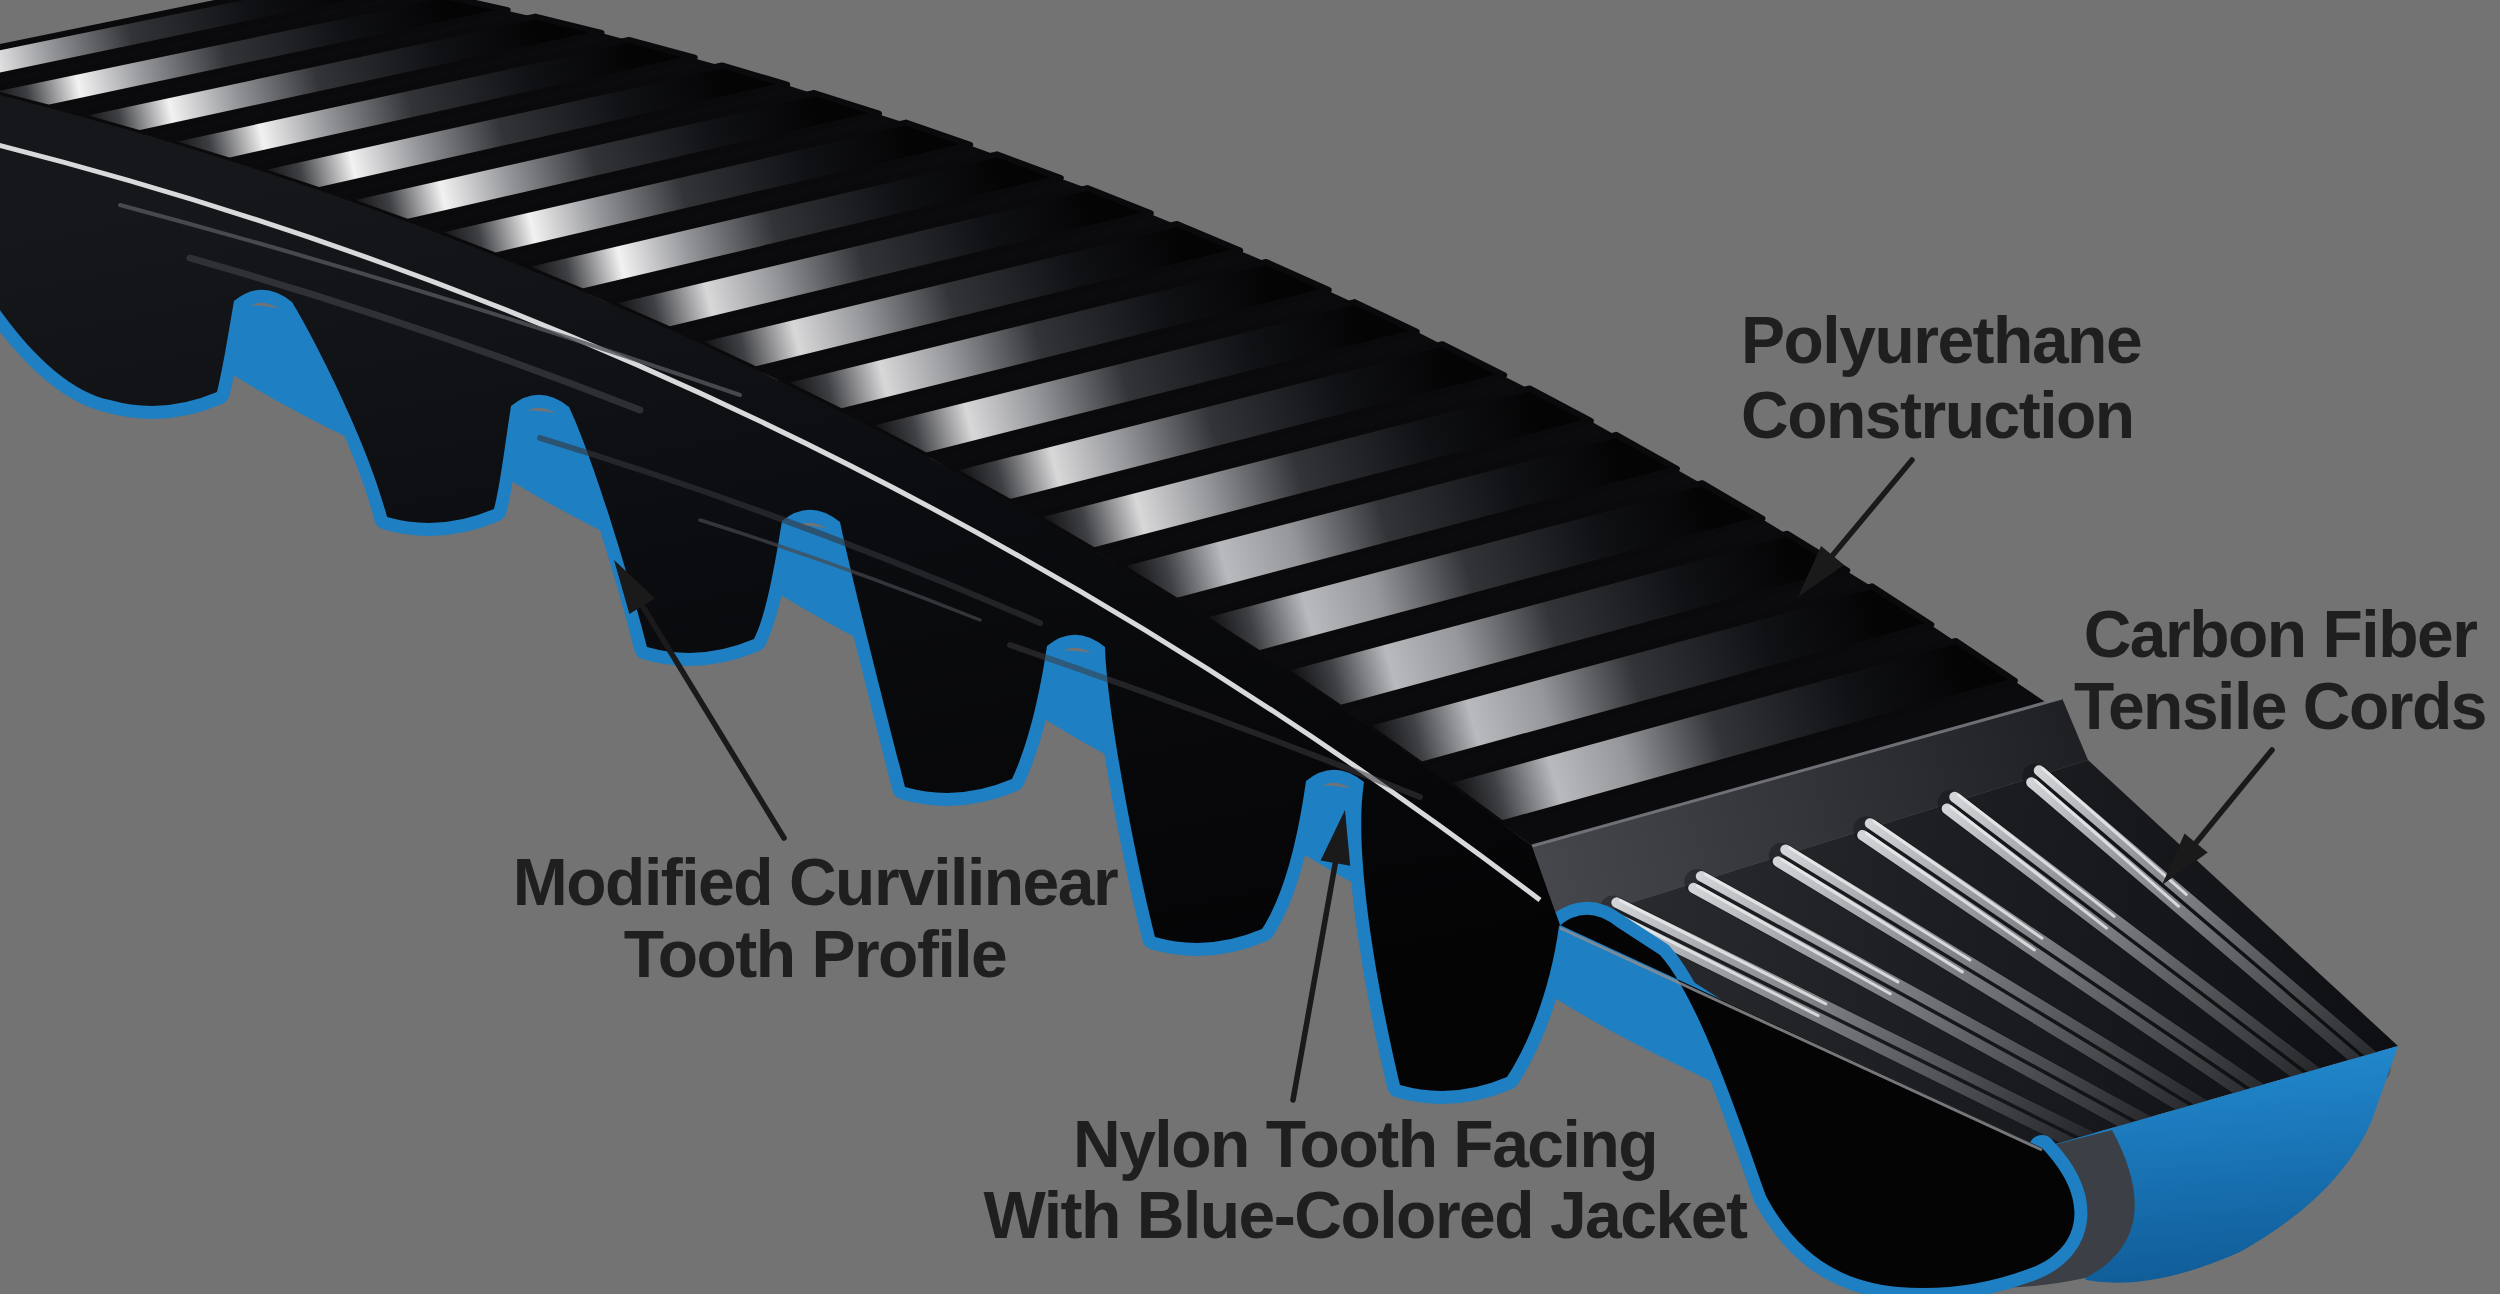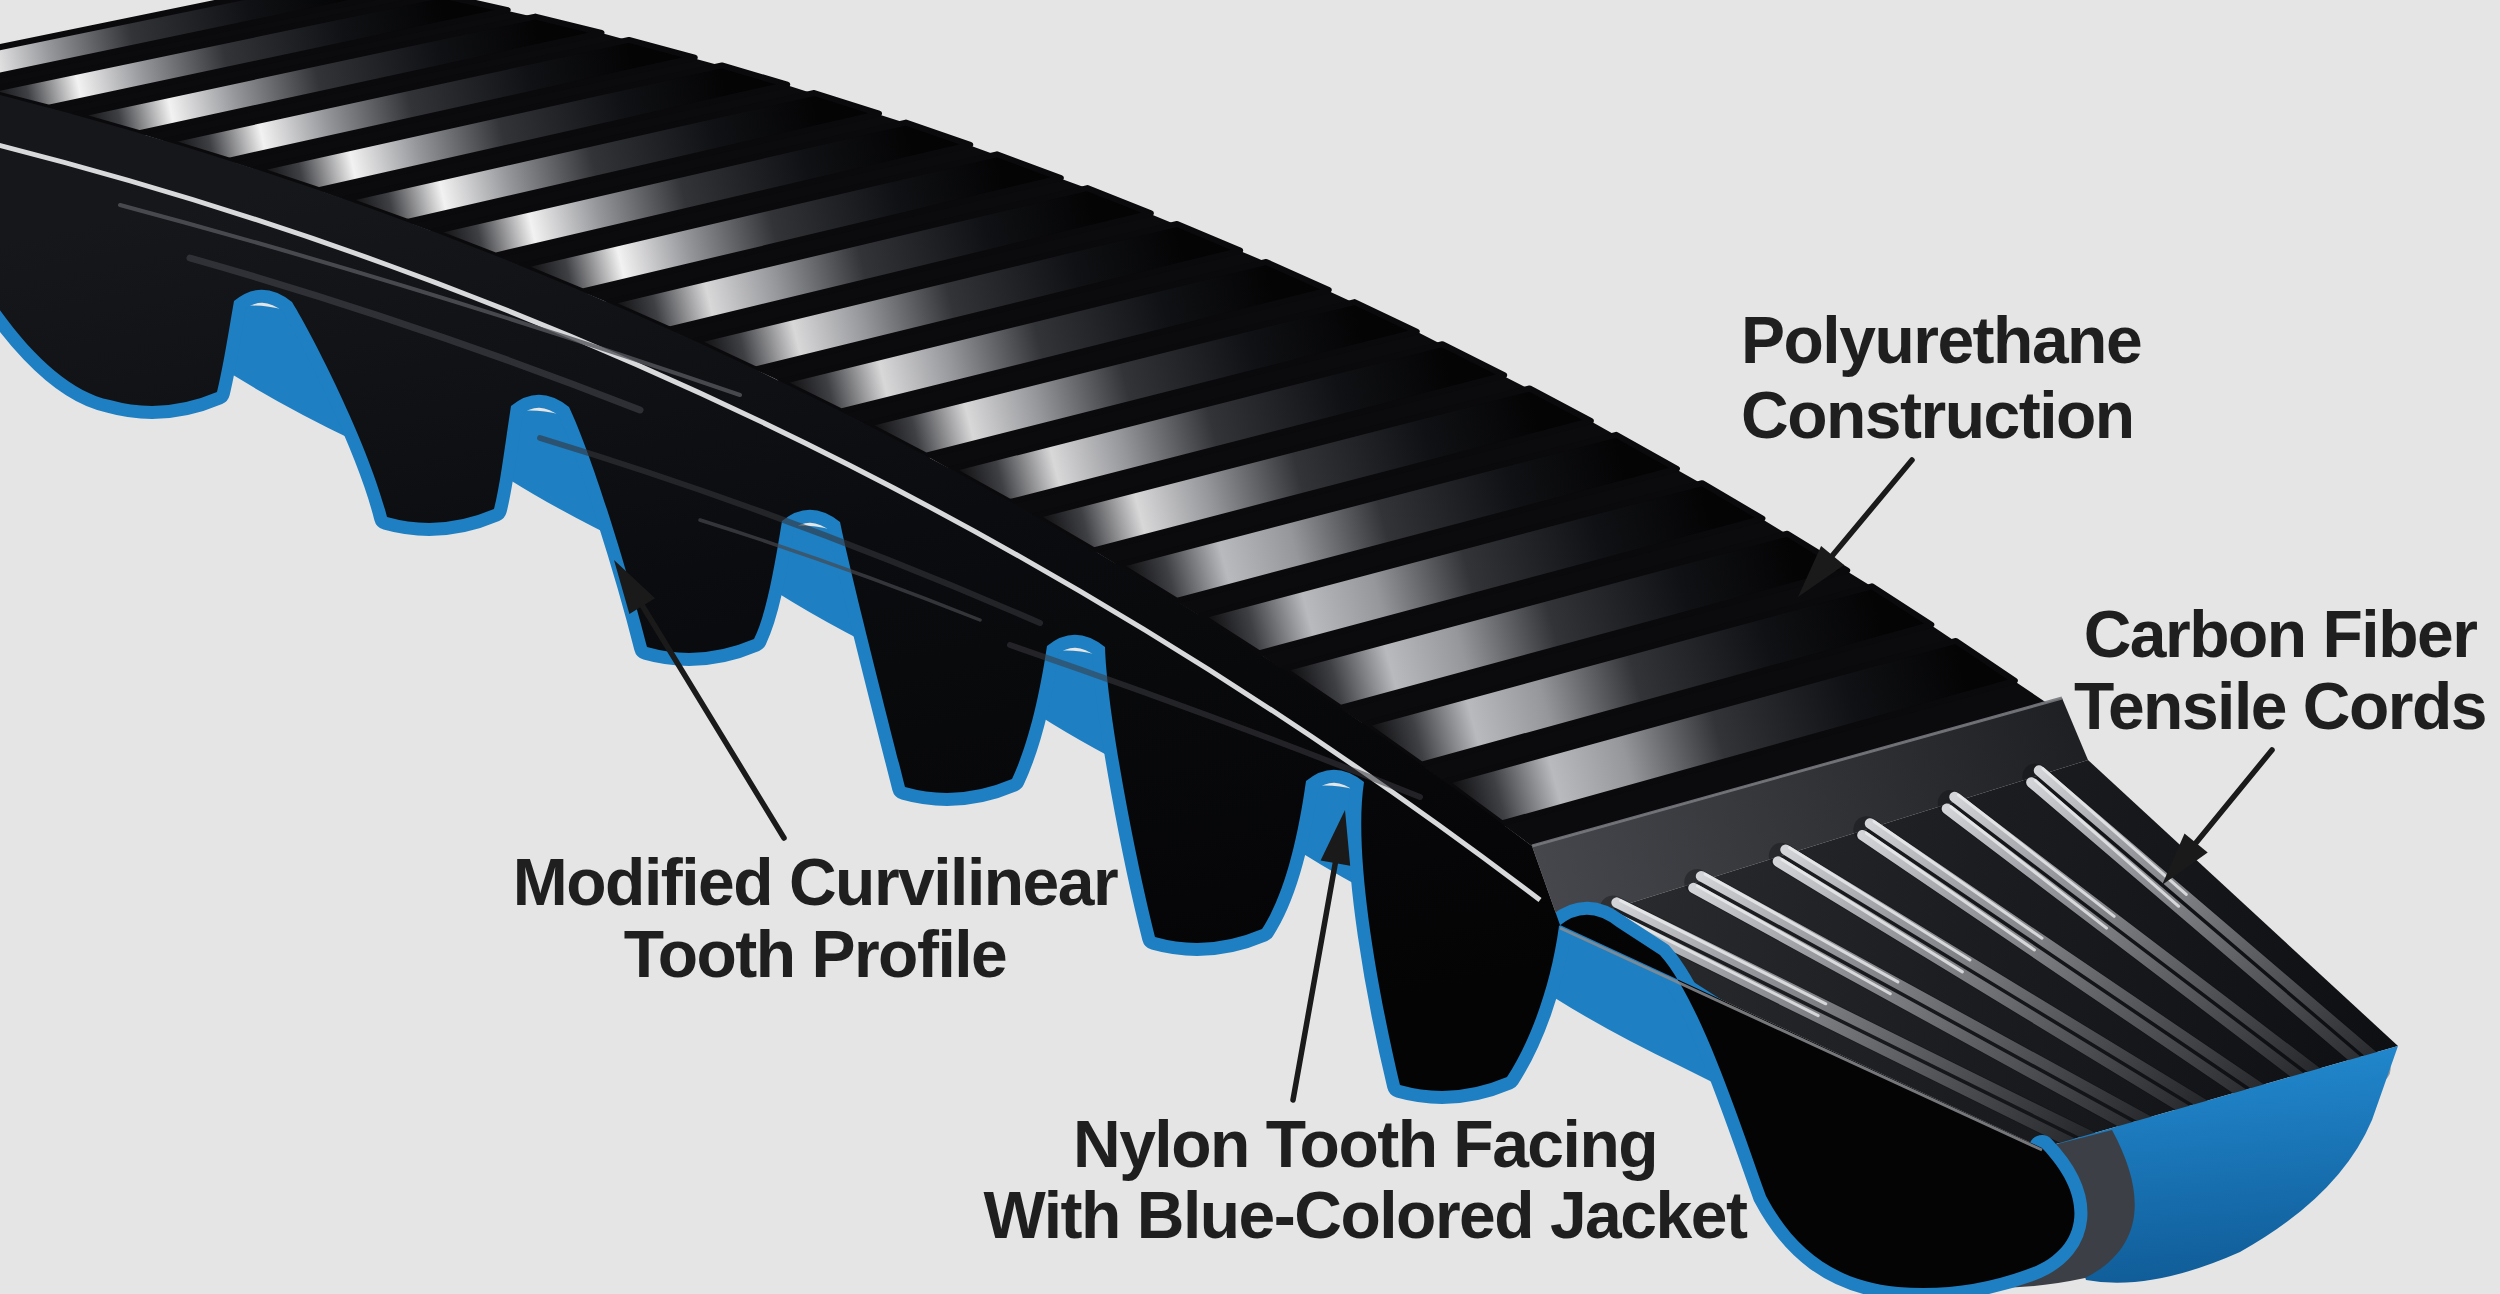--- a/index.html
+++ b/index.html
@@ -1,16 +1,16 @@
 <!DOCTYPE html>
 <html><head>
 <meta charset="utf-8">
 <style>
   html,body{margin:0;padding:0;background:#ffffff;}
-  .stage{width:2500px;height:1294px;position:relative;background:#e5e5e5;overflow:hidden;text-align:right;}
+  .stage{width:2500px;height:1294px;position:relative;background:#737373;overflow:hidden;text-align:right;}
   svg{display:block;}
   text.label{font-family:"Liberation Sans", sans-serif;font-weight:700;font-size:66px;letter-spacing:-1.5px;}
 </style>
 </head>
 <body>
 
 <div class="stage">
 <svg id="scene" viewBox="0 0 2500 1294" width="2500" height="1294">
   <defs>
     <linearGradient id="cutGrad" gradientUnits="userSpaceOnUse" x1="1532" y1="846" x2="2062" y2="698">

